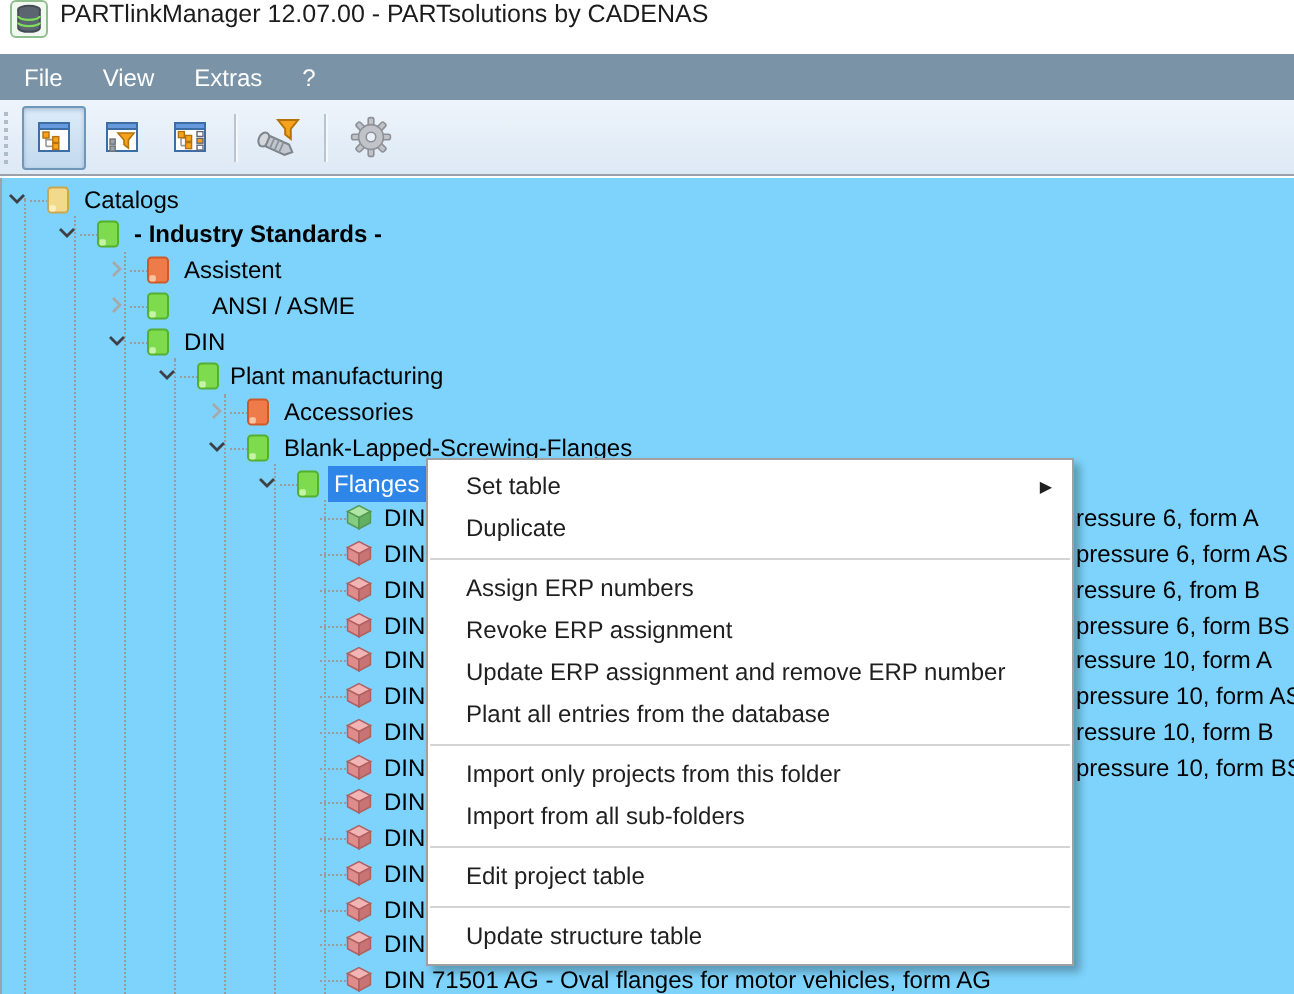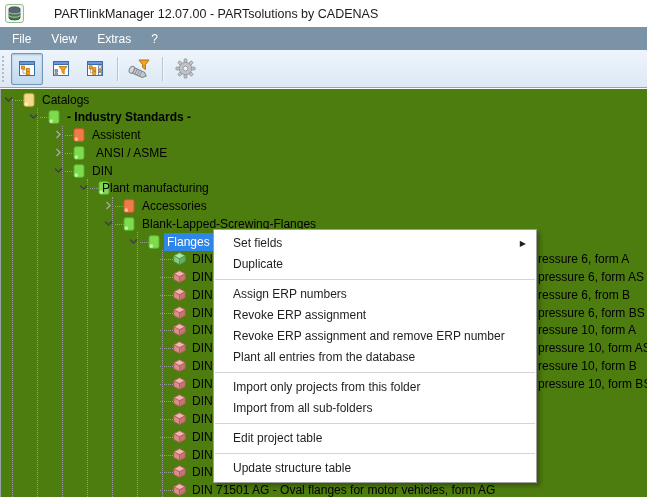--- a/index.html
+++ b/index.html
@@ -2,37 +2,37 @@
 <html><head>
 <meta charset="utf-8">
 <style>
   html,body{margin:0;padding:0;background:#d8d8d8;}
   .window{
     position:relative;width:647px;height:497px;background:#fff;overflow:hidden;
     font-family:"Liberation Sans","DejaVu Sans",sans-serif;
     -webkit-font-smoothing:antialiased;
   }
   
-  .titlebar{position:absolute;top:0;left:0;right:0;height:27px;background:#ffffff;display:flex;align-items:center;gap:24px;}
+  .titlebar{position:absolute;top:0;left:0;right:0;height:27px;background:#ffffff;display:flex;}
   .app-icon{margin:0 6px 0 5px;display:flex;}
   .title{font-size:12.5px;color:#1b1b1b;}
   
   .menubar{position:absolute;top:27px;left:0;right:0;height:23px;background:#7a93a7;display:flex;align-items:center;padding-left:2px;}
   .menu-item{color:#ffffff;font-size:12px;padding:3px 10px;cursor:default;}
   
   .toolbar{position:absolute;top:50px;left:0;right:0;height:37px;
     background:linear-gradient(#eef4fb,#dde9f5);
     border-bottom:1px solid #9aa1aa;box-shadow:0 1px 0 #ffffff;
     display:flex;align-items:center;}
   .grip{width:3px;height:26px;margin:0 3px 0 2px;border-left:2px dotted #aebccb;}
   .tbtn{width:30px;height:30px;margin:0 1px;display:flex;align-items:center;justify-content:center;background:transparent;border:1px solid transparent;border-radius:2px;}
   .tbtn.pressed{border:1px solid #7096b8;background:linear-gradient(#dcebf9,#c3d9ee);box-shadow:inset 0 1px 2px rgba(70,110,150,.35);}
   .tsep{width:1px;height:24px;background:#b9c4cf;margin:0 5px;box-shadow:1px 0 0 #f4f8fc;}
   
-  .tree{position:absolute;top:89px;left:0;right:0;bottom:0;background:#4d7c0f;border-left:1px solid #98a3ac;}
+  .tree{position:absolute;top:89px;left:0;right:0;bottom:0;background:#7dd3fc;border-left:1px solid #98a3ac;}
   .guide{position:absolute;width:0;border-left:1px dotted #9b9b9b;}
   .trow{position:absolute;left:0;right:0;height:18px;font-size:12px;color:#000;}
   .conn{position:absolute;top:9px;height:0;border-top:1px dotted #9b9b9b;}
   .chev{position:absolute;top:3px;width:11px;height:11px;display:flex;}
   .ticon{position:absolute;top:2px;display:flex;}
   .lbl{position:absolute;top:0;line-height:18px;white-space:nowrap;padding:0 3px;}
   .lbl.sel{background:#2e86e8;color:#fff;}
   .frag{position:absolute;top:0;line-height:18px;white-space:nowrap;}
   
   .context-menu{position:absolute;left:213px;top:229px;width:322px;background:#ffffff;
@@ -202,21 +202,21 @@
           <svg width="11" height="11" viewBox="0 0 11 11">
             <polyline points="3.5,2 7,5.5 3.5,9" fill="none" stroke="#a8a8a8" stroke-width="1.4"></polyline>
           </svg>
         </span>
         <span class="ticon" style="left: 72px;">
           <svg width="12" height="14" viewBox="0 0 12 14">
             <rect x="1" y="0.7" width="10" height="12.6" rx="1.8" fill="#7edb4e" stroke="#55b02c"></rect>
             <rect x="1.7" y="9.6" width="3.2" height="3.1" rx="0.8" fill="#c7f3a8"></rect>
           </svg>
         </span>
-        <span class="lbl" style="left: 92px;">ANSI / ASME</span>
+        <span class="lbl" style="left: 102px;">ANSI / ASME</span>
       </div>
       <div class="trow" style="top: 72.5px;">
         <div class="conn" style="left: 64px; width: 9px;"></div>
         <span class="chev" style="left: 52px;">
           <svg width="11" height="11" viewBox="0 0 11 11">
             <polyline points="2,3.5 5.5,7 9,3.5" fill="none" stroke="#3f3f46" stroke-width="1.4"></polyline>
           </svg>
         </span>
         <span class="ticon" style="left: 72px;">
           <svg width="12" height="14" viewBox="0 0 12 14">
@@ -232,21 +232,21 @@
           <svg width="11" height="11" viewBox="0 0 11 11">
             <polyline points="2,3.5 5.5,7 9,3.5" fill="none" stroke="#3f3f46" stroke-width="1.4"></polyline>
           </svg>
         </span>
         <span class="ticon" style="left: 97px;">
           <svg width="12" height="14" viewBox="0 0 12 14">
             <rect x="1" y="0.7" width="10" height="12.6" rx="1.8" fill="#7edb4e" stroke="#55b02c"></rect>
             <rect x="1.7" y="9.6" width="3.2" height="3.1" rx="0.8" fill="#c7f3a8"></rect>
           </svg>
         </span>
-        <span class="lbl" style="left: 98px;">Plant manufacturing</span>
+        <span class="lbl" style="left: 111px;">Plant manufacturing</span>
       </div>
       <div class="trow" style="top: 108px;">
         <div class="conn" style="left: 114px; width: 9px;"></div>
         <span class="chev" style="left: 102px;">
           <svg width="11" height="11" viewBox="0 0 11 11">
             <polyline points="3.5,2 7,5.5 3.5,9" fill="none" stroke="#a8a8a8" stroke-width="1.4"></polyline>
           </svg>
         </span>
         <span class="ticon" style="left: 122px;">
           <svg width="12" height="14" viewBox="0 0 12 14">
@@ -444,26 +444,26 @@
             <polygon points="6.5,0.8 12.2,3.8 6.5,6.8 0.8,3.8" fill="#f2b5b5" stroke="#b26060" stroke-width="0.8"></polygon>
             <polygon points="0.8,3.8 6.5,6.8 6.5,12.4 0.8,9.4" fill="#de8c8c" stroke="#b26060" stroke-width="0.8"></polygon>
             <polygon points="12.2,3.8 12.2,9.4 6.5,12.4 6.5,6.8" fill="#c97474" stroke="#b26060" stroke-width="0.8"></polygon>
           </svg>
         </span>
         <span class="lbl" style="left: 188px;">DIN 71501 AG - Oval flanges for motor vehicles, form AG</span>
       </div>
     </div>
 
   <div class="context-menu" id="ctxmenu">
-      <div class="mitem"><span>Set fields</span><span class="marrow">▶</span></div>
+      <div class="mitem"><span>Set table</span><span class="marrow">▶</span></div>
       <div class="mitem"><span>Duplicate</span></div>
       <div class="msep"></div>
       <div class="mitem"><span>Assign ERP numbers</span></div>
       <div class="mitem"><span>Revoke ERP assignment</span></div>
-      <div class="mitem"><span>Revoke ERP assignment and remove ERP number</span></div>
+      <div class="mitem"><span>Update ERP assignment and remove ERP number</span></div>
       <div class="mitem"><span>Plant all entries from the database</span></div>
       <div class="msep"></div>
       <div class="mitem"><span>Import only projects from this folder</span></div>
       <div class="mitem"><span>Import from all sub-folders</span></div>
       <div class="msep"></div>
       <div class="mitem"><span>Edit project table</span></div>
       <div class="msep"></div>
       <div class="mitem"><span>Update structure table</span></div>
     </div>
 

